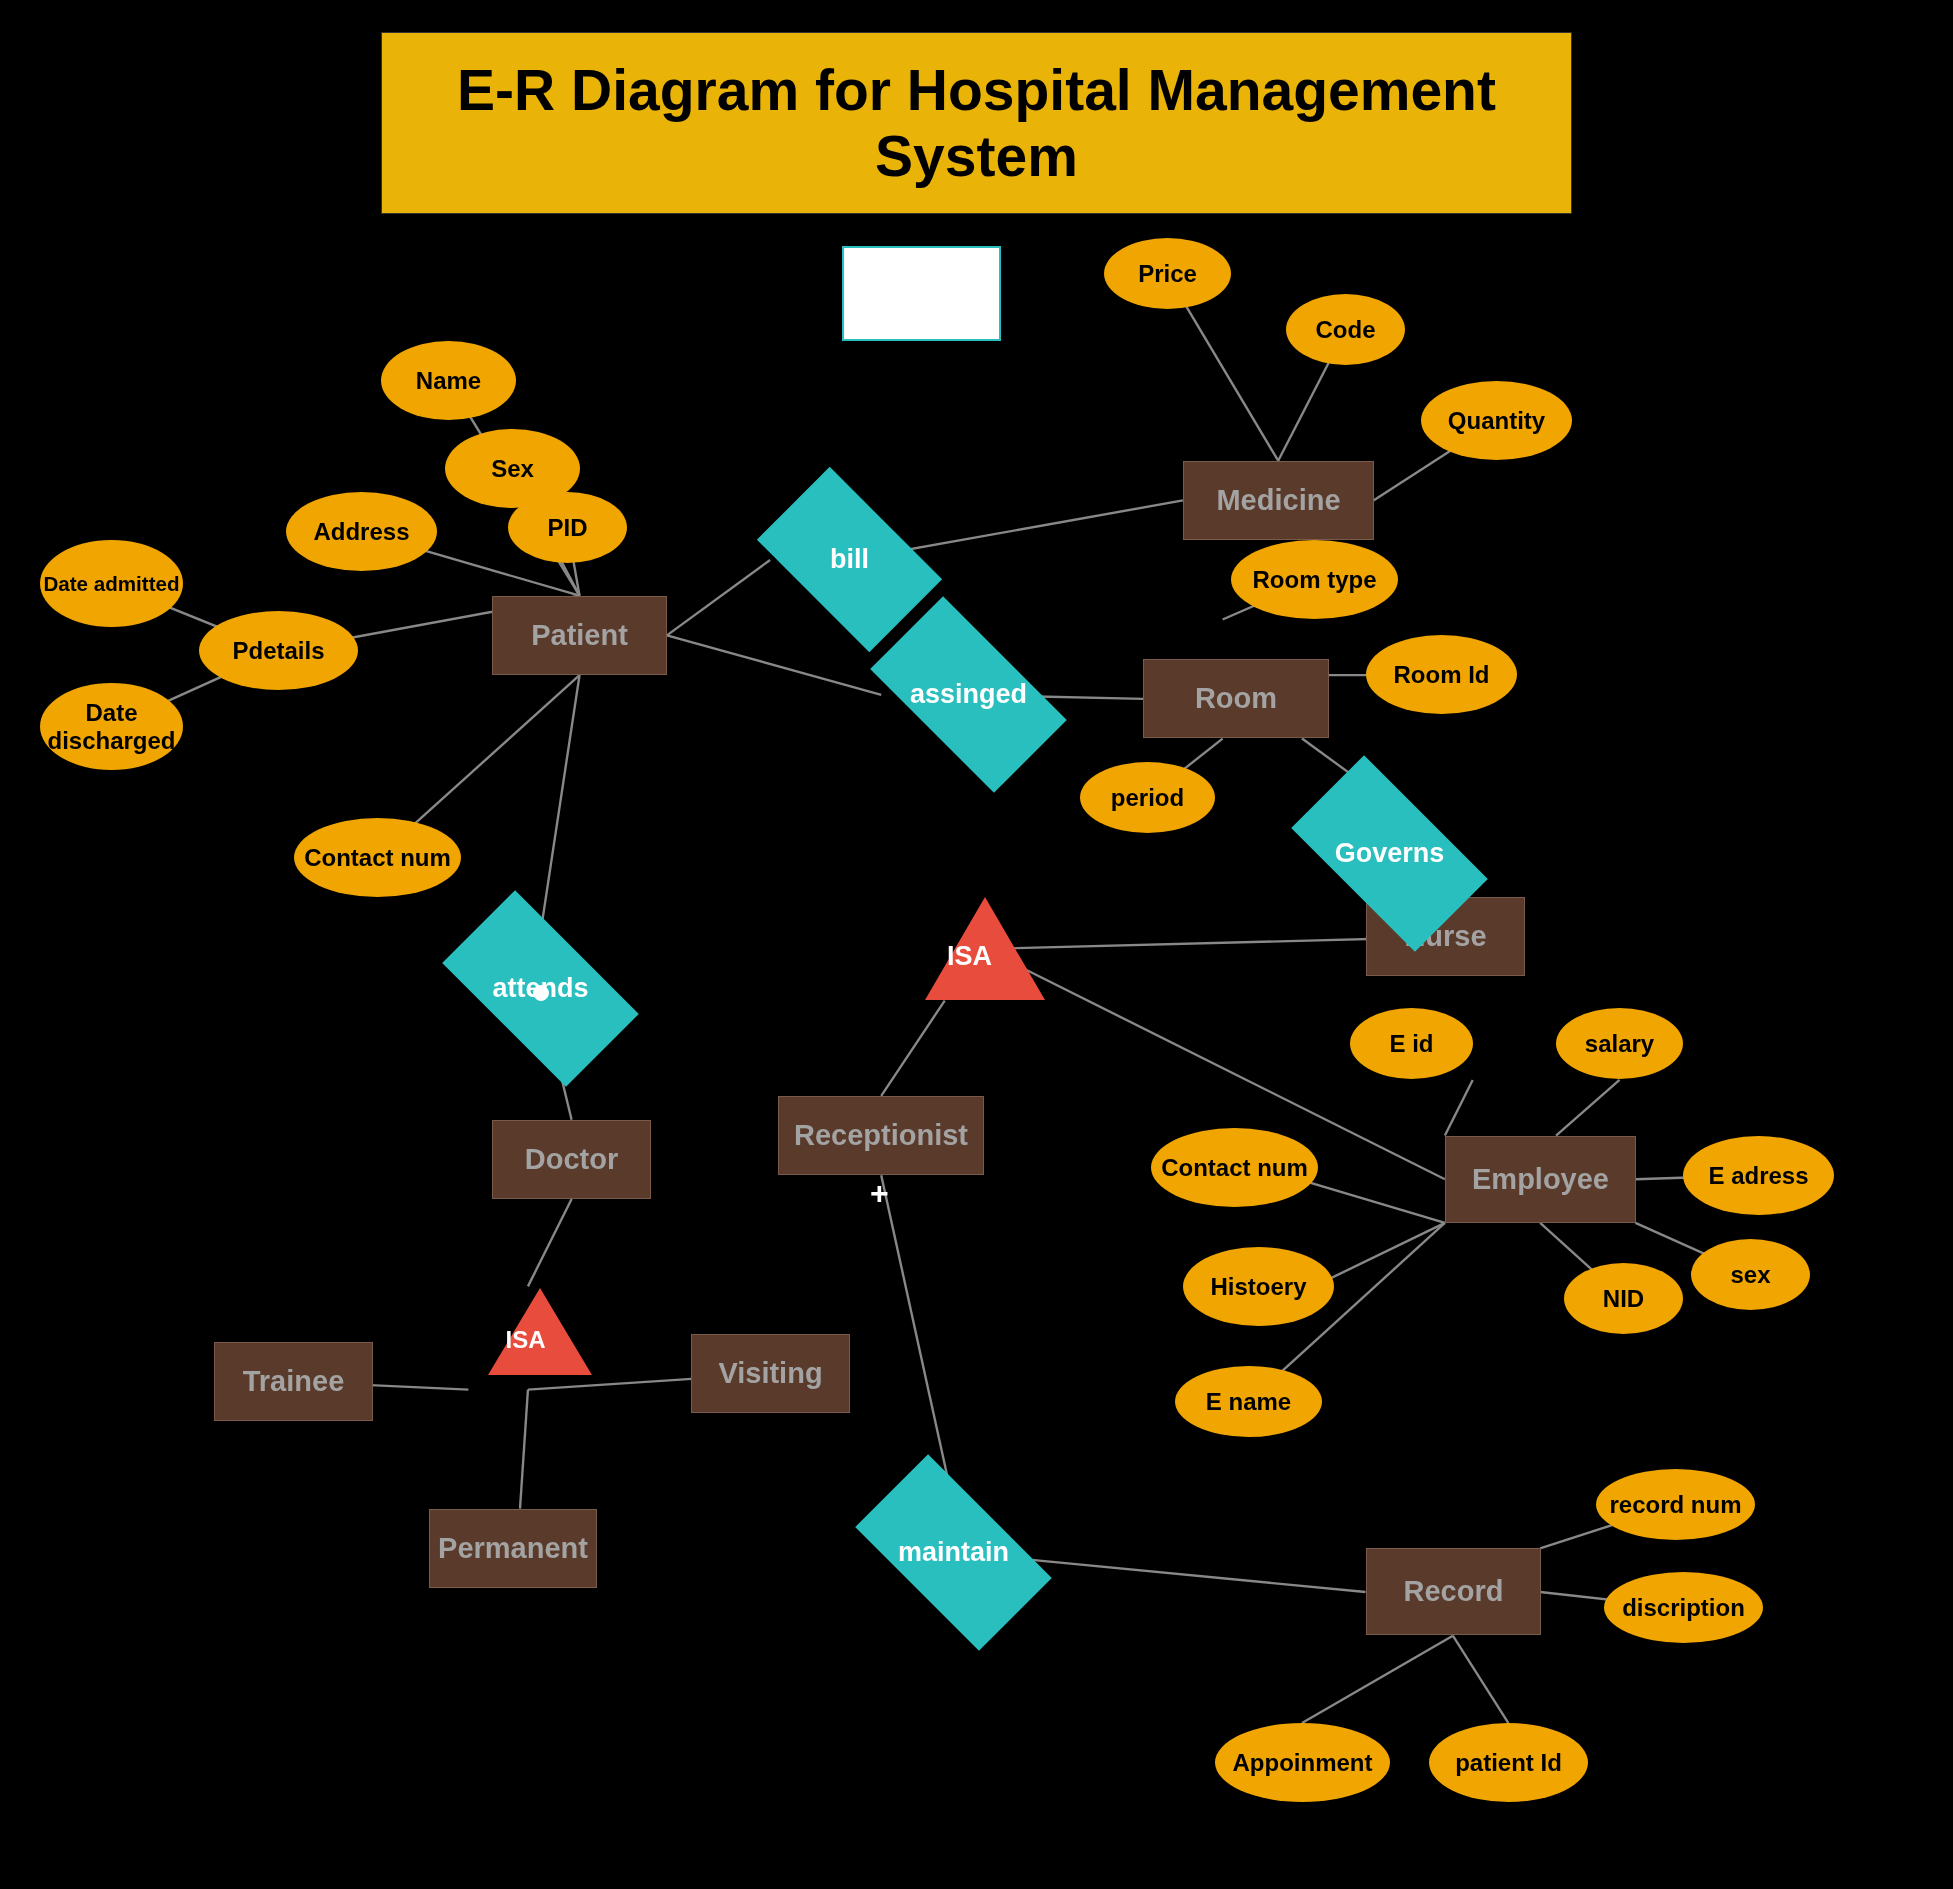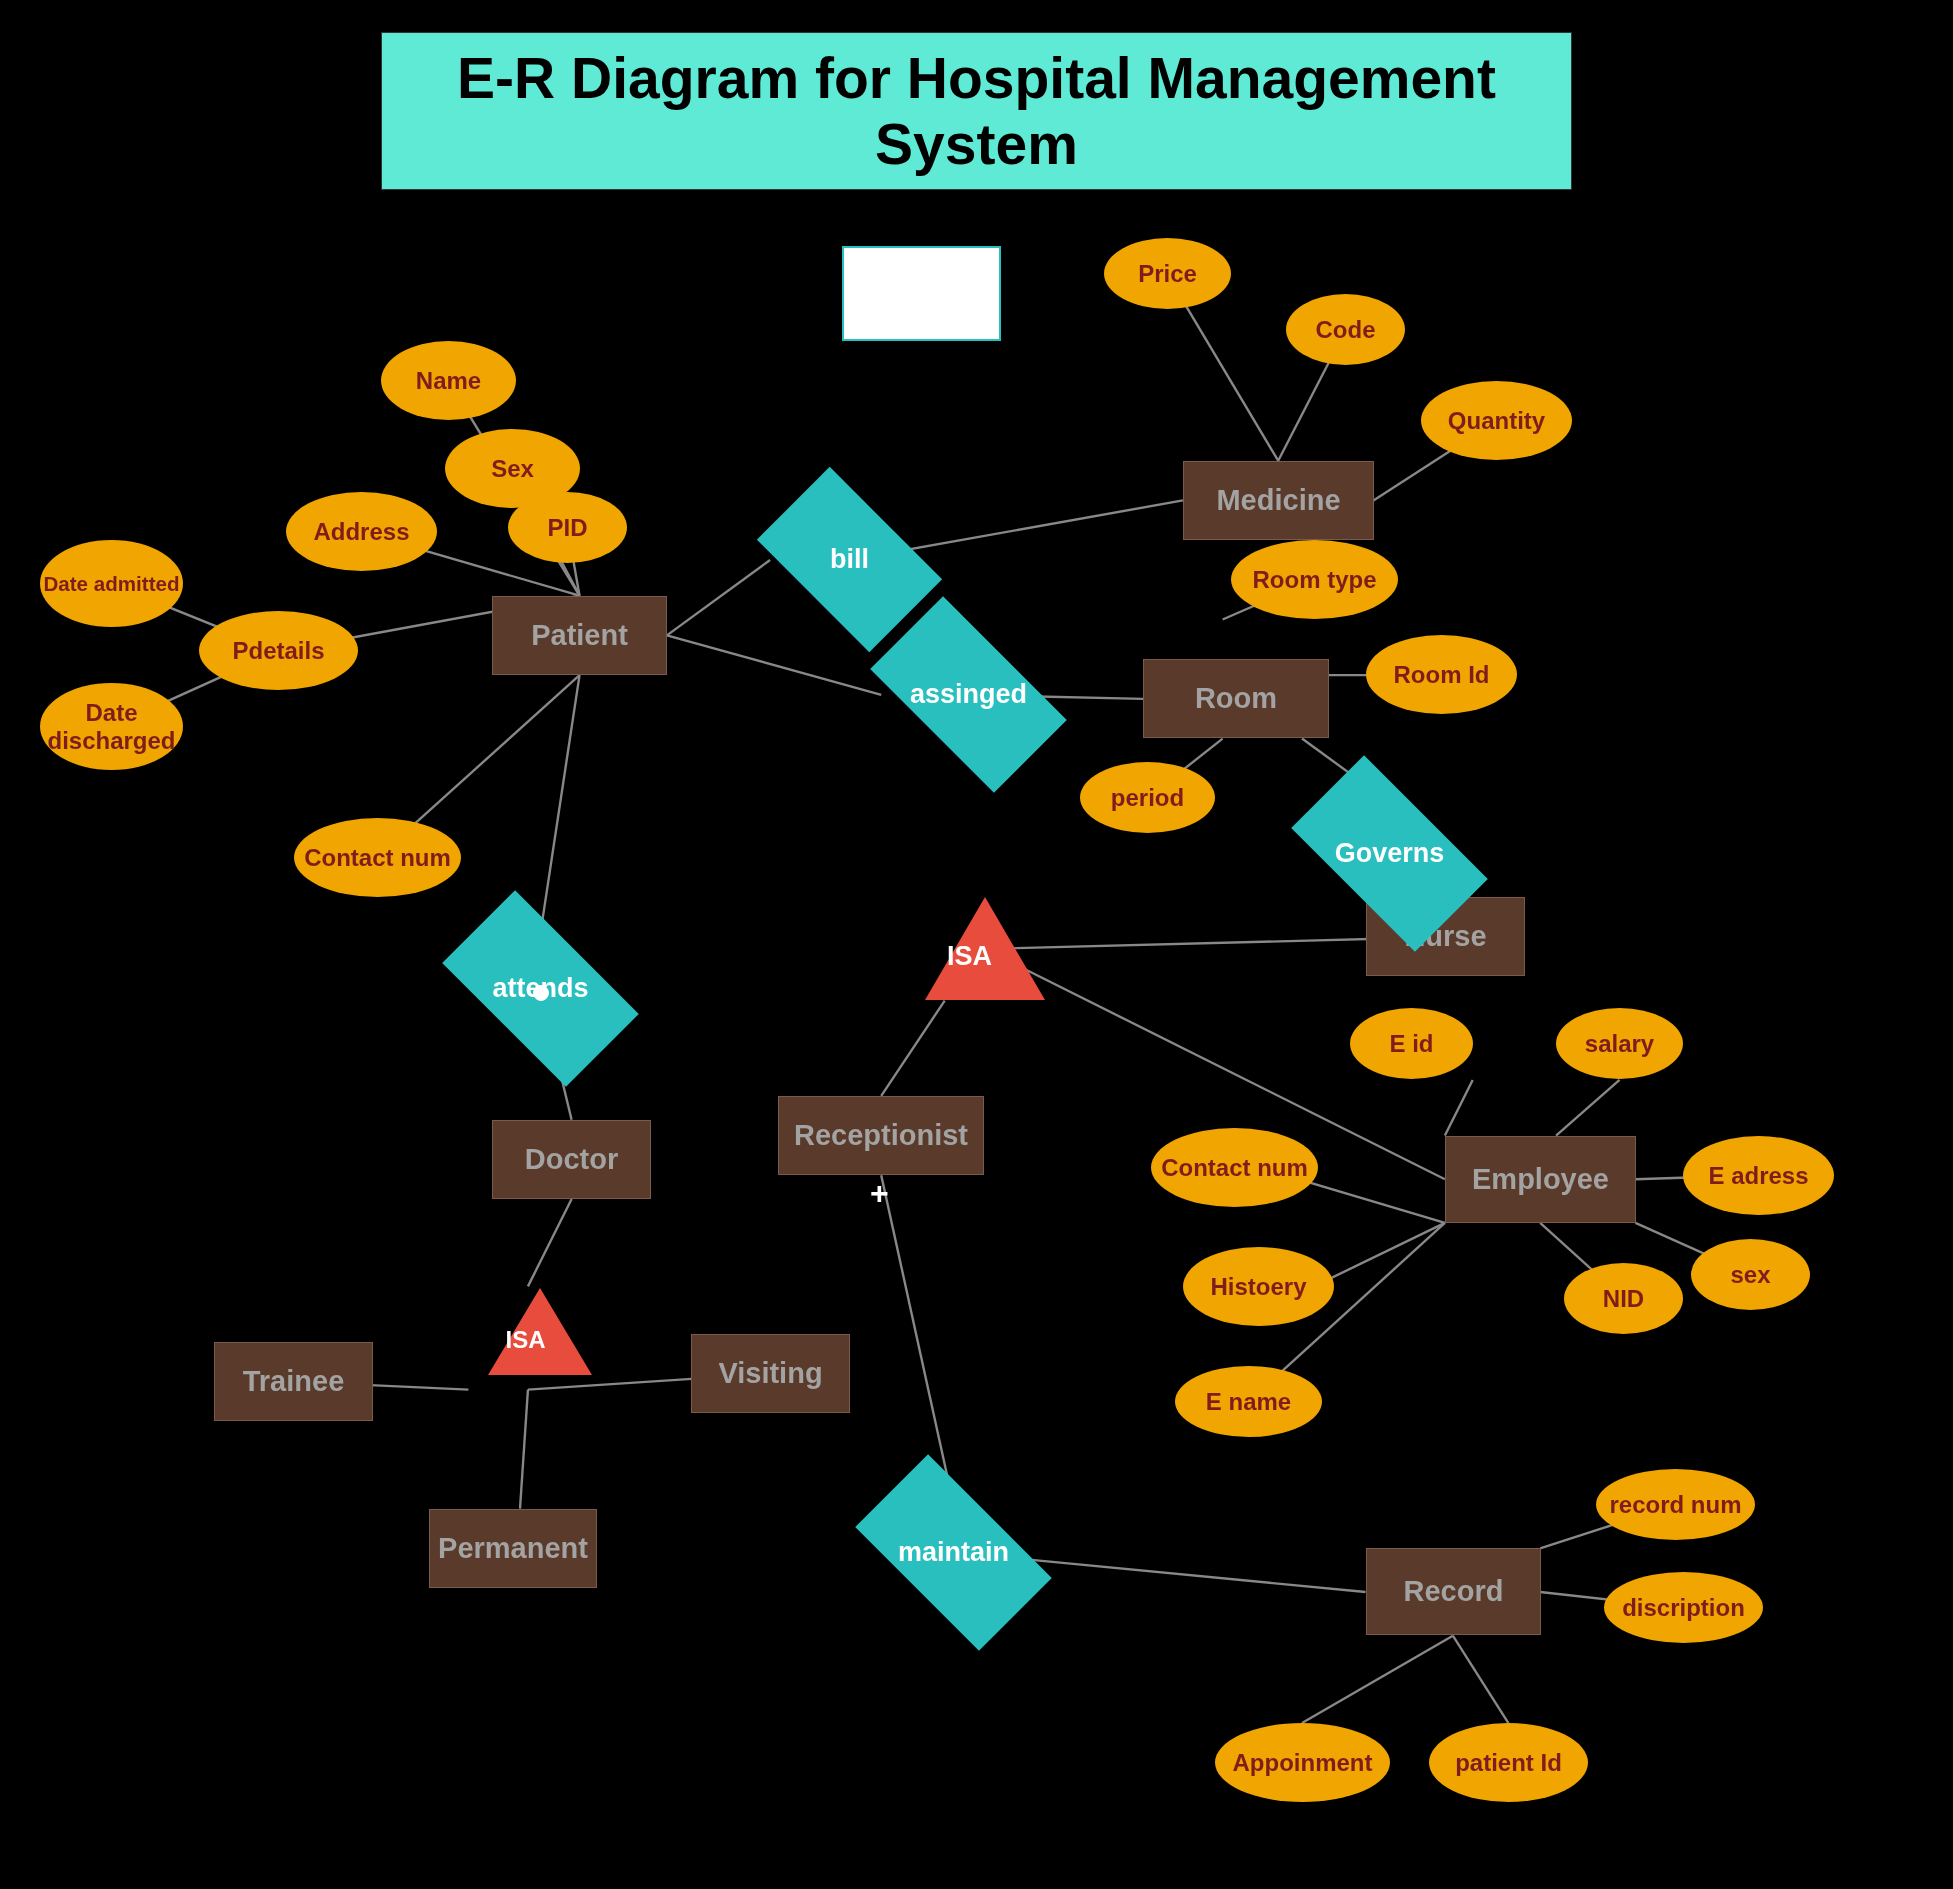--- a/index.html
+++ b/index.html
@@ -9,24 +9,24 @@
       height: 1890px;
       overflow: hidden;
       position: relative;
       font-family: Arial, sans-serif;
     }
     .title-box {
       position: absolute;
       top: 32px;
       left: 381px;
       width: 1191px;
-      background: #5eead4;
+      background: #eab308;
       border: 1.6px solid #333;
       text-align: center;
-      padding: 12px 16px;
+      padding: 24px 16px;
     }
     .title-text {
       font-size: 57px;
       font-weight: bold;
       color: #000;
     }
     
     .entity {
       position: absolute;
       background: #5a3a2a;
@@ -35,21 +35,21 @@
       align-items: center;
       justify-content: center;
       font-size: 29px;
       font-weight: bold;
       border: 1.6px solid #7a5a4a;
     }
     
     .attr {
       position: absolute;
       background: #f0a500;
-      color: #7f1d1d;
+      color: #000000;
       border-radius: 50%;
       display: flex;
       align-items: center;
       justify-content: center;
       font-size: 24px;
       font-weight: bold;
       text-align: center;
     }
     
     .diamond {

